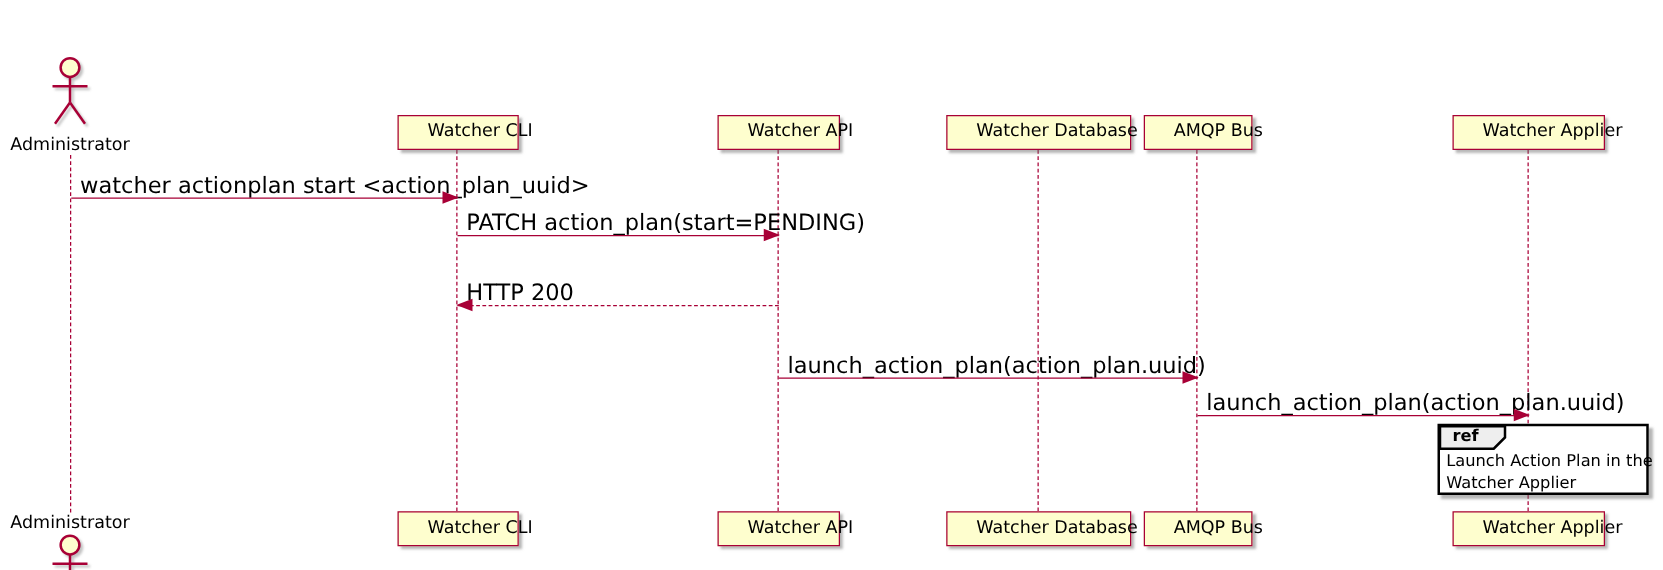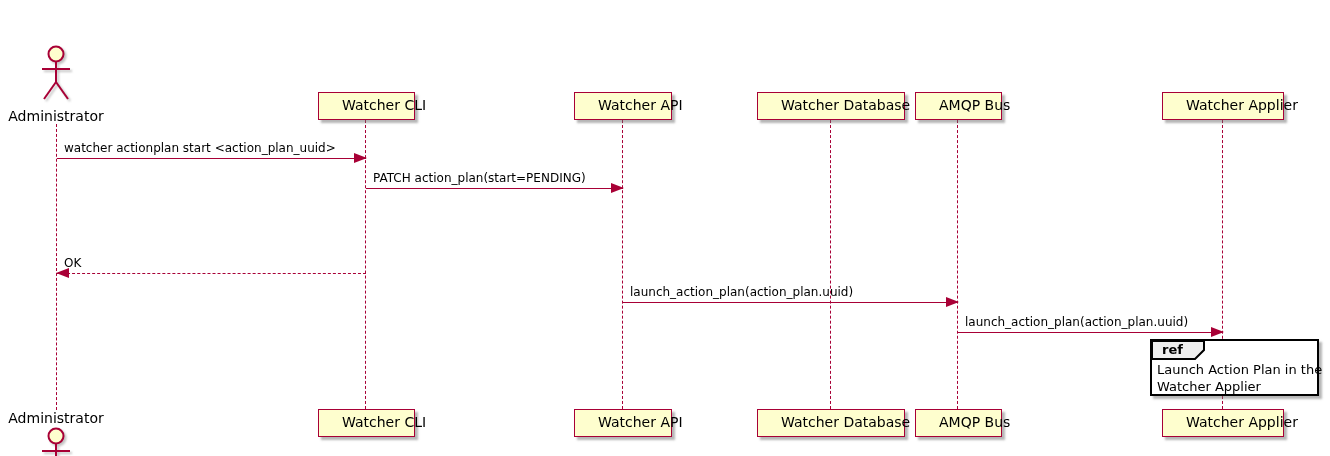--- a/index.html
+++ b/index.html
@@ -54,21 +54,21 @@
     background: var(--participant-fill);
     border: 1.5px solid var(--participant-border);
     box-shadow: 2.5px 2.5px 2px rgba(110,110,110,0.5);
     z-index: 3;
     padding-left: 23px;
   }
 
   
   .message { position: absolute; z-index: 2; }
   .msg-label {
-    font-size: 12px;
+    font-size: 18px;
     line-height: 15px;
     padding: 0 0 2px 7px;
     white-space: nowrap;
     color: var(--text);
   }
   .msg-line { position: relative; height: 0; border-top: 1px solid var(--line); }
   .msg-line.dashed { border-top-style: dashed; }
   .arrowhead { position: absolute; width: 0; height: 0; }
   .arrowhead.right {
     right: -1px; top: -6px;
@@ -154,27 +154,27 @@
   </div>
 
   <div class="message" style="left:366px;top:131px;width:257px">
     <div class="msg-label">PATCH action_plan(start=PENDING)</div>
     <div class="msg-line">
       <span class="arrowhead right"></span>
     </div>
   </div>
 
 
-
-  <div class="message" style="left:57px;top:216px;width:309px">
-    <div class="msg-label">OK</div>
+  <div class="message" style="left:366px;top:187px;width:257px">
+    <div class="msg-label">HTTP 200</div>
     <div class="msg-line dashed">
       <span class="arrowhead left"></span>
     </div>
   </div>
+
 
   <div class="message" style="left:623px;top:245px;width:335px">
     <div class="msg-label">launch_action_plan(action_plan.uuid)</div>
     <div class="msg-line">
       <span class="arrowhead right"></span>
     </div>
   </div>
 
   <div class="message" style="left:958px;top:275px;width:265px">
     <div class="msg-label">launch_action_plan(action_plan.uuid)</div>

